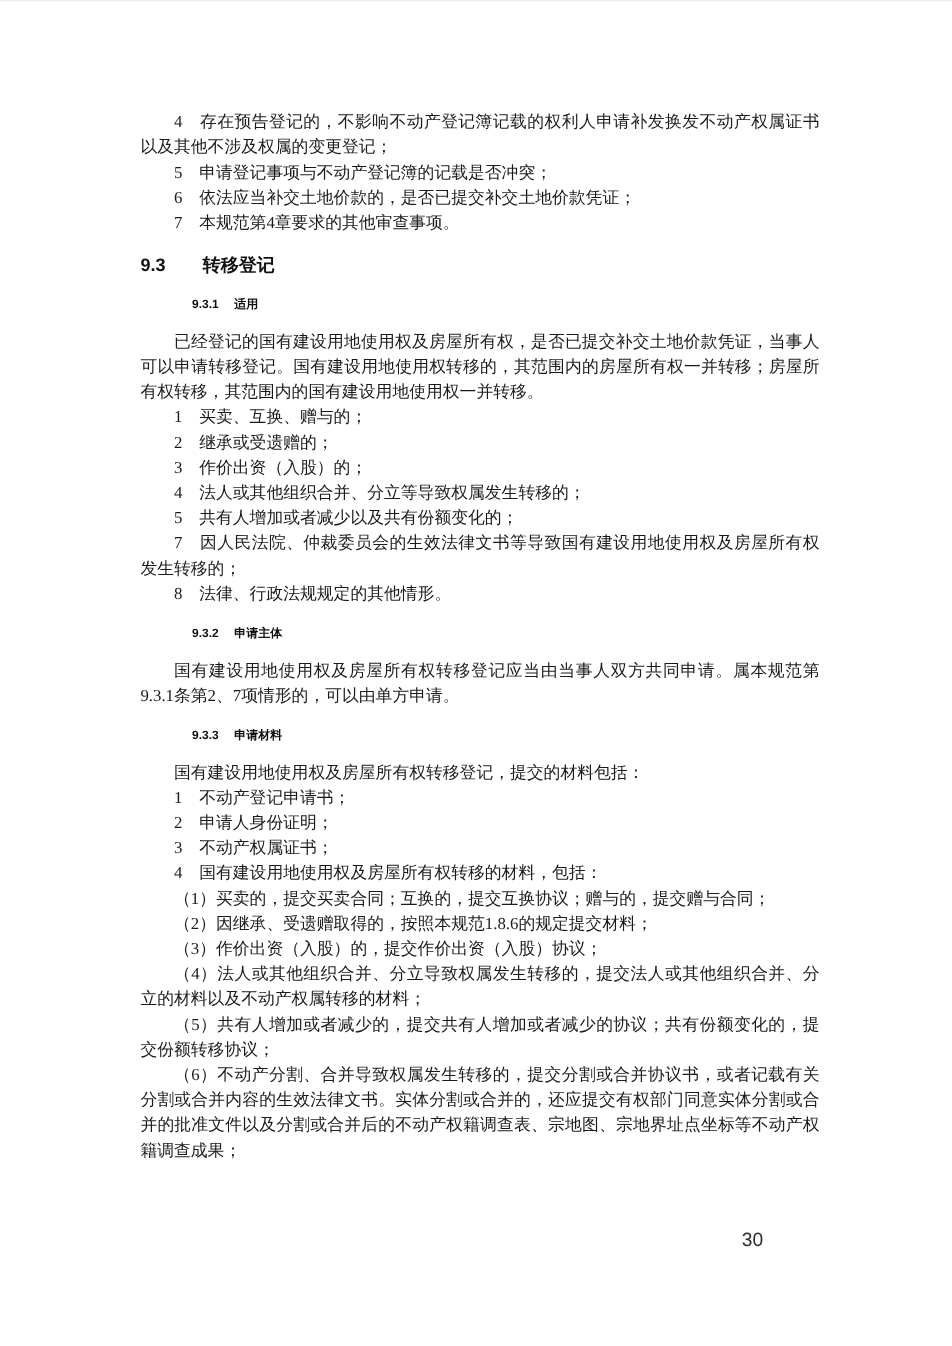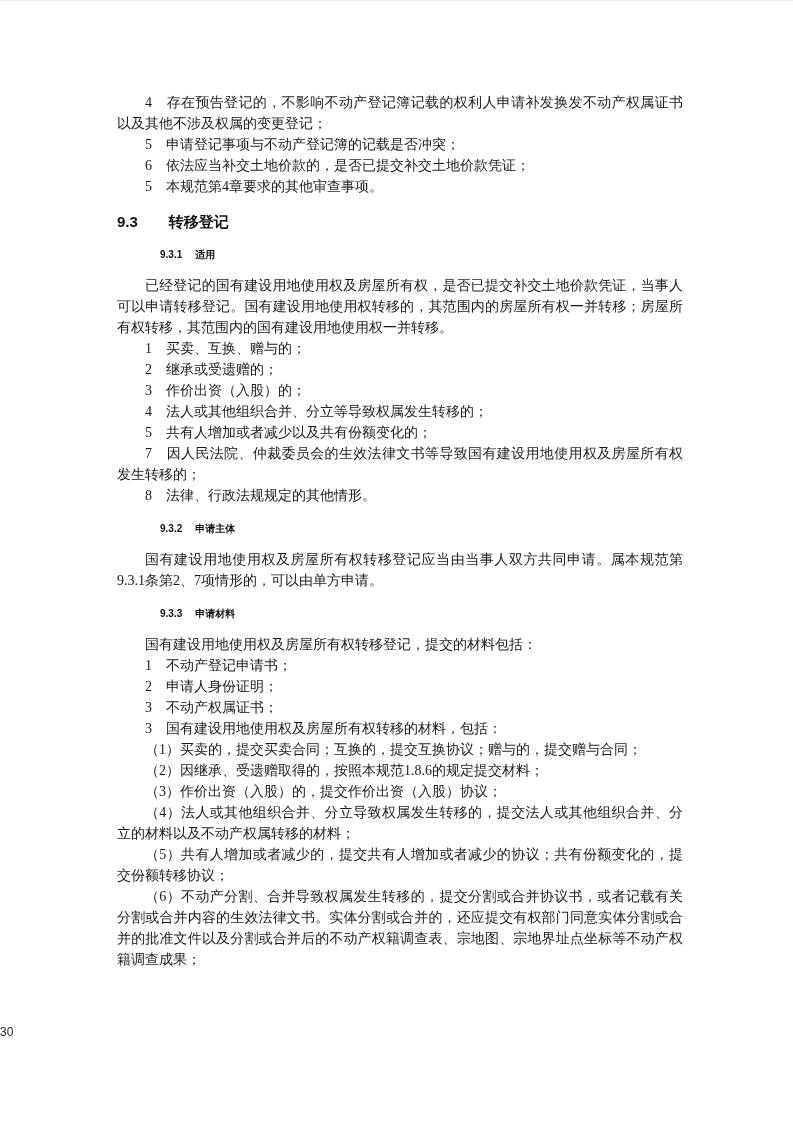--- a/index.html
+++ b/index.html
@@ -48,36 +48,36 @@
     margin: 12px 0 10px 43px;
     text-align: left;
     color: #111111;
   }
   .subsection-heading .sec-num { margin-right: 13px; }
   .page-footer {
     position: absolute;
     left: 0;
     top: 1024px;
     width: 636px;
-    text-align: left;
+    text-align: right;
     font-family: "Liberation Sans", "DejaVu Sans", sans-serif;
-    font-size: 12px;
+    font-size: 16px;
     color: #2a2a2a;
   }
 </style>
 </head>
 <body>
 
 <div class="page">
   <div class="content">
 
     <p class="para">4　存在预告登记的，不影响不动产登记簿记载的权利人申请补发换发不动产权属证书以及其他不涉及权属的变更登记；</p>
     <p class="para">5　申请登记事项与不动产登记簿的记载是否冲突；</p>
     <p class="para">6　依法应当补交土地价款的，是否已提交补交土地价款凭证；</p>
-    <p class="para">5　本规范第4章要求的其他审查事项。</p>
+    <p class="para">7　本规范第4章要求的其他审查事项。</p>
 
     <h2 class="section-heading">
       <span class="sec-num">9.3</span><span>转移登记</span>
     </h2>
 
     <h3 class="subsection-heading">
       <span class="sec-num">9.3.1</span><span>适用</span>
     </h3>
 
     <p class="para">已经登记的国有建设用地使用权及房屋所有权，是否已提交补交土地价款凭证，当事人可以申请转移登记。国有建设用地使用权转移的，其范围内的房屋所有权一并转移；房屋所有权转移，其范围内的国有建设用地使用权一并转移。</p>
@@ -96,21 +96,21 @@
     <p class="para">国有建设用地使用权及房屋所有权转移登记应当由当事人双方共同申请。属本规范第9.3.1条第2、7项情形的，可以由单方申请。</p>
 
     <h3 class="subsection-heading">
       <span class="sec-num">9.3.3</span><span>申请材料</span>
     </h3>
 
     <p class="para">国有建设用地使用权及房屋所有权转移登记，提交的材料包括：</p>
     <p class="para">1　不动产登记申请书；</p>
     <p class="para">2　申请人身份证明；</p>
     <p class="para">3　不动产权属证书；</p>
-    <p class="para">3　国有建设用地使用权及房屋所有权转移的材料，包括：</p>
+    <p class="para">4　国有建设用地使用权及房屋所有权转移的材料，包括：</p>
     <p class="para">（1）买卖的，提交买卖合同；互换的，提交互换协议；赠与的，提交赠与合同；</p>
     <p class="para">（2）因继承、受遗赠取得的，按照本规范1.8.6的规定提交材料；</p>
     <p class="para">（3）作价出资（入股）的，提交作价出资（入股）协议；</p>
     <p class="para">（4）法人或其他组织合并、分立导致权属发生转移的，提交法人或其他组织合并、分立的材料以及不动产权属转移的材料；</p>
     <p class="para">（5）共有人增加或者减少的，提交共有人增加或者减少的协议；共有份额变化的，提交份额转移协议；</p>
     <p class="para">（6）不动产分割、合并导致权属发生转移的，提交分割或合并协议书，或者记载有关分割或合并内容的生效法律文书。实体分割或合并的，还应提交有权部门同意实体分割或合并的批准文件以及分割或合并后的不动产权籍调查表、宗地图、宗地界址点坐标等不动产权籍调查成果；</p>
 
   </div>
 
   <div class="page-footer">30</div>

